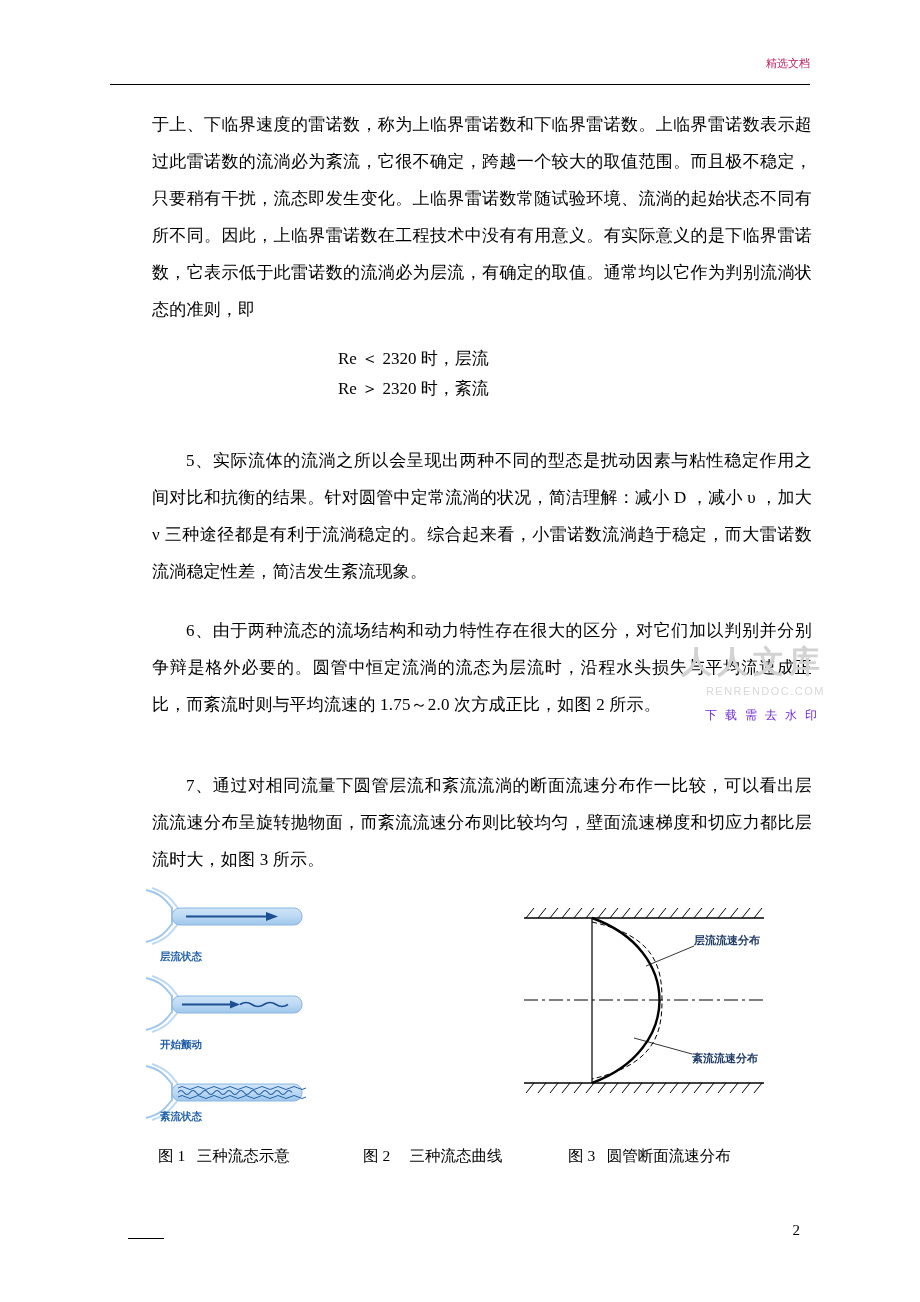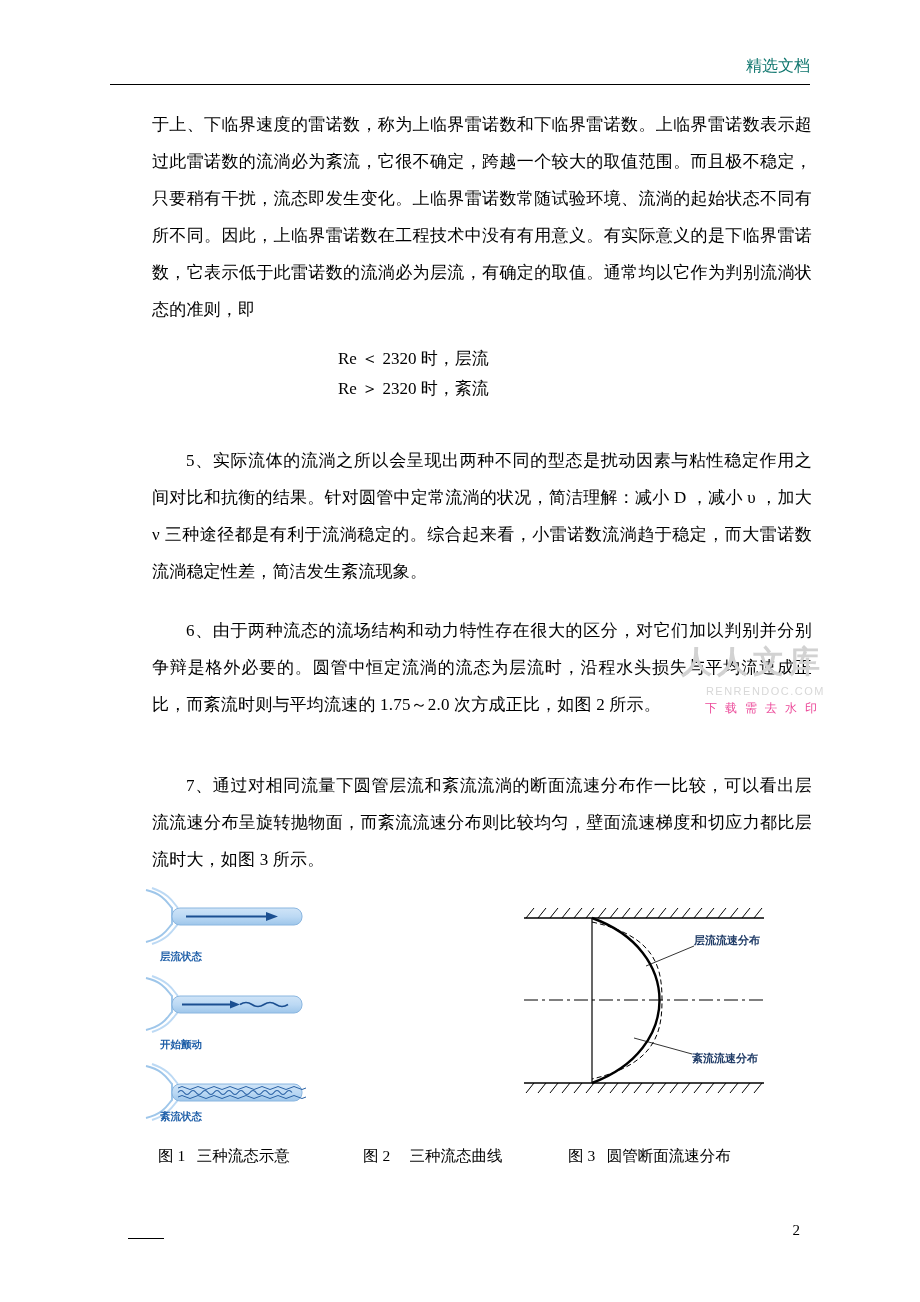--- a/index.html
+++ b/index.html
@@ -21,22 +21,22 @@
     width: 920px;
     height: 1302px;
   }
   
   .header {
     position: absolute;
     left: 110px;
     top: 56px;
     width: 700px;
     text-align: right;
-    font-size: 16px;
-    color: #0f766e;
+    font-size: 11px;
+    color: #be185d;
     font-family: "Liberation Serif", serif;
   }
   .header-rule {
     position: absolute;
     left: 110px;
     top: 84px;
     width: 700px;
     height: 0;
     border-top: 1px solid #000;
   }
@@ -91,22 +91,22 @@
   .wm-sub {
     font-size: 11px;
     letter-spacing: 1.5px;
     color: #d8d8d8;
     font-family: "Liberation Sans", sans-serif;
     margin-top: 2px;
   }
   .wm-sub2 {
     font-size: 12px;
     letter-spacing: 8px;
-    color: #ec4899;
-    margin-top: 3px;
+    color: #6d28d9;
+    margin-top: 10px;
     font-family: "Liberation Sans", sans-serif;
   }
 
   
   .figures {
     position: absolute;
     left: 138px;
     top: 878px;
     width: 660px;
     height: 250px;

